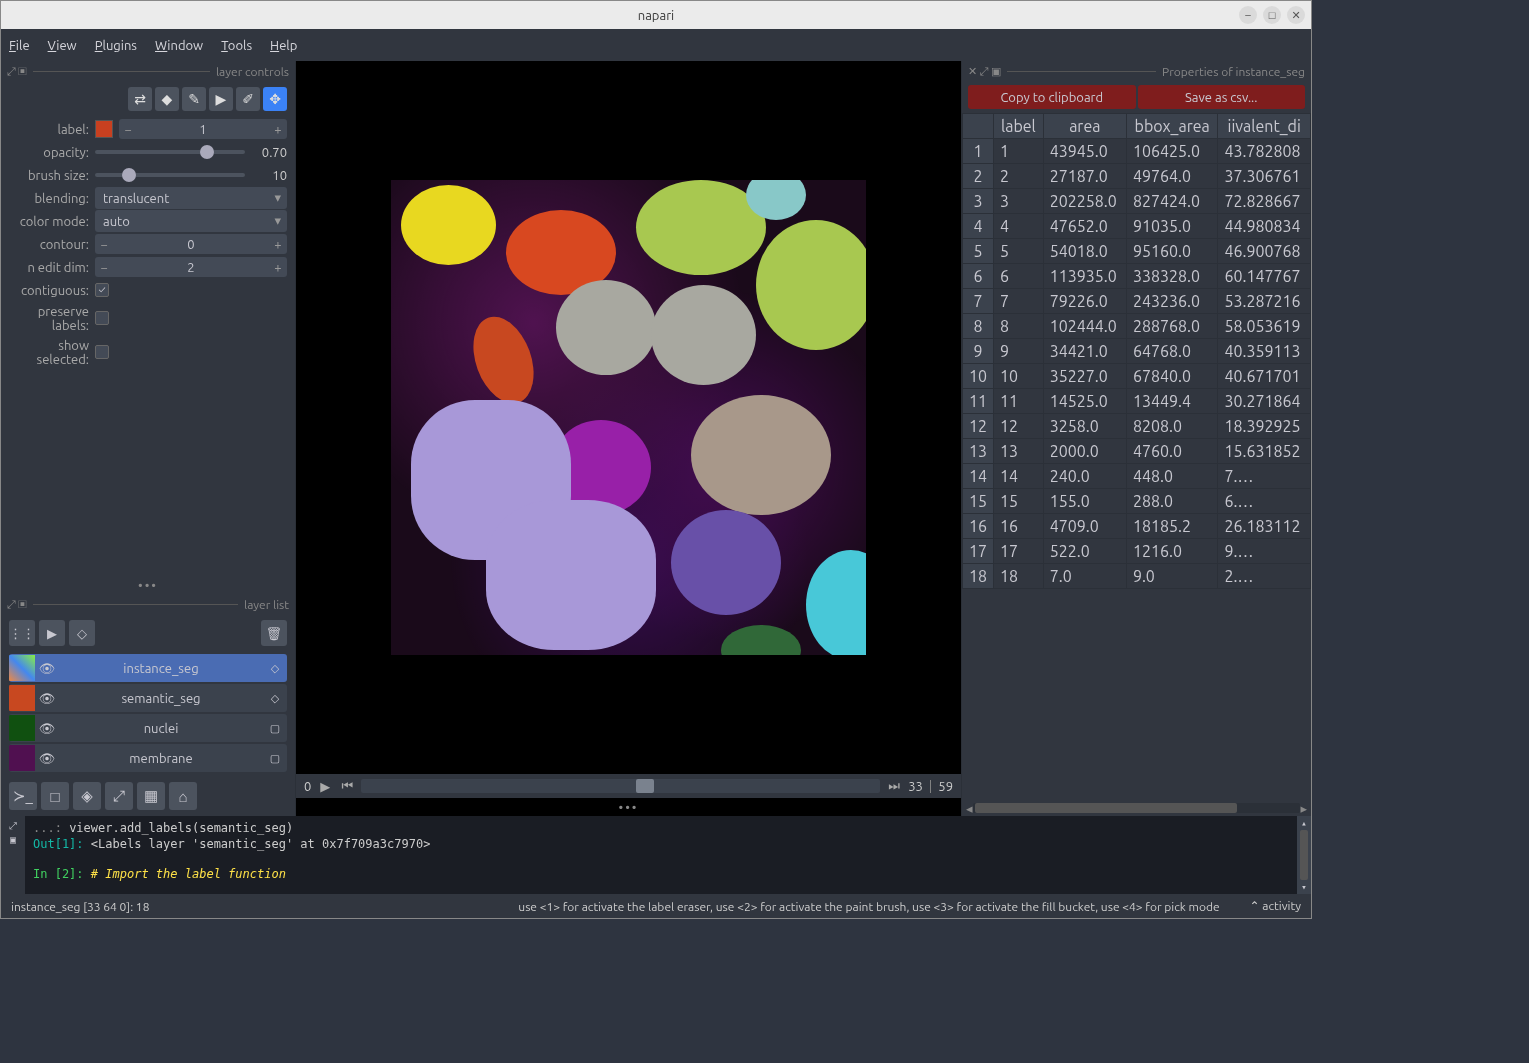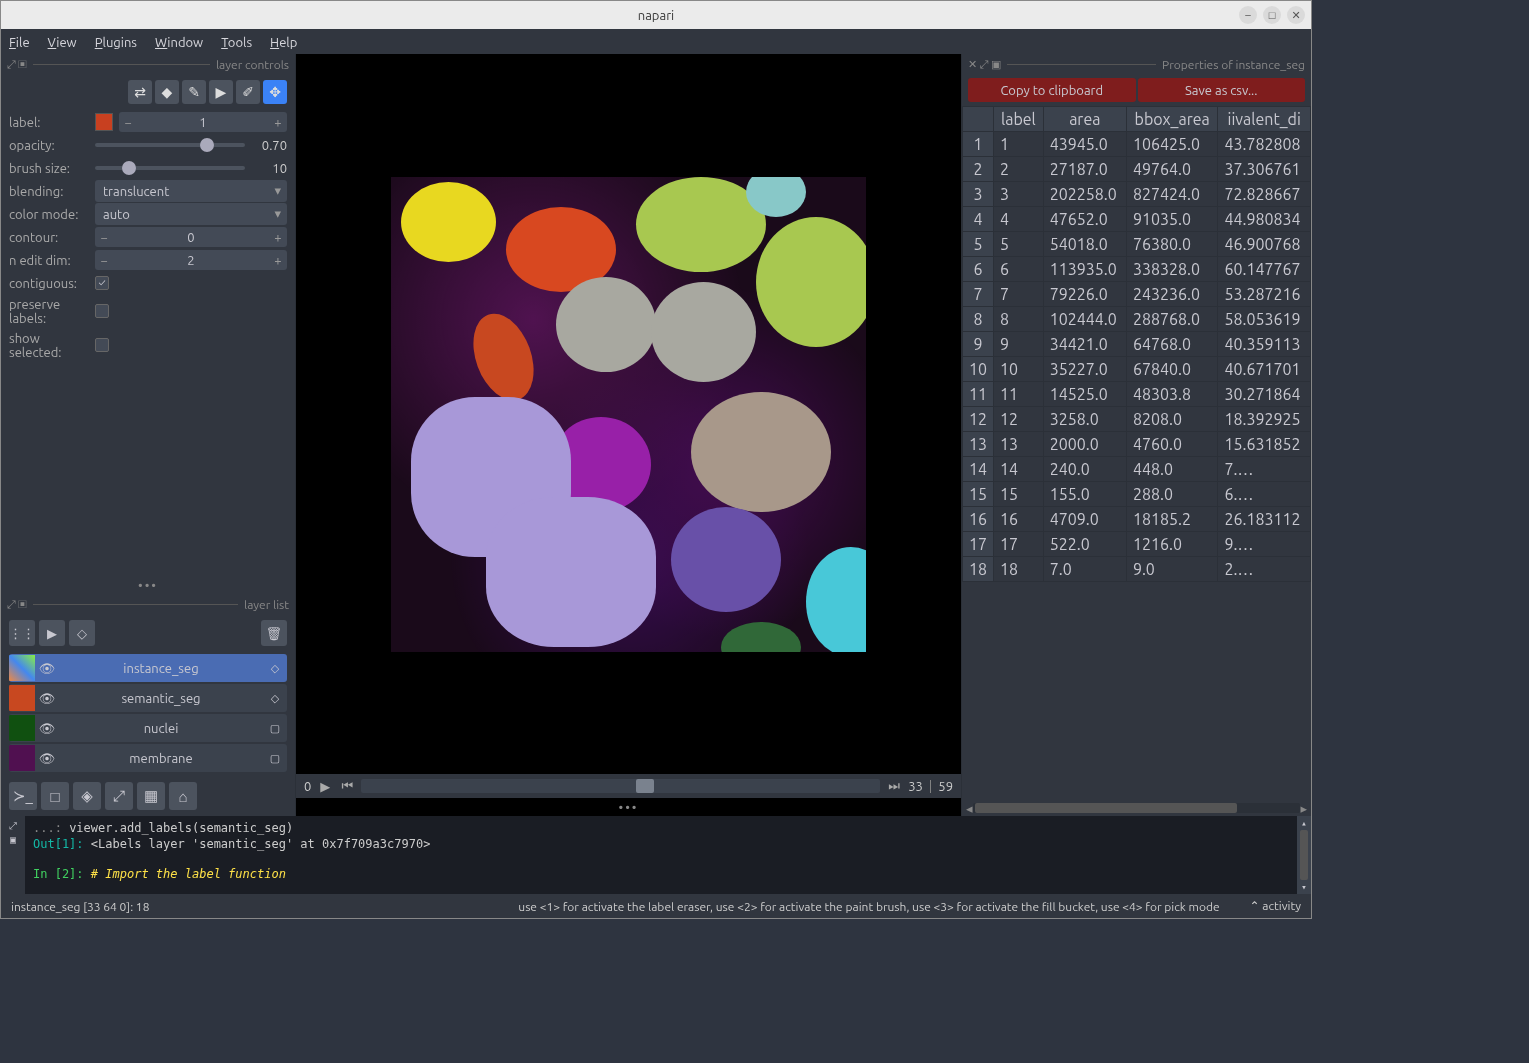--- a/index.html
+++ b/index.html
@@ -1,36 +1,36 @@
 <!DOCTYPE html>
 <html><head>
 <meta charset="utf-8">
 <style>
 * { box-sizing: border-box; margin: 0; padding: 0; }
 body { font-family: "Ubuntu", sans-serif; font-size: 13px; color: #c8c8d0; background: #2e3440; user-select: none; }
 .window { width: 1312px; height: 919px; display: flex; flex-direction: column; border: 1px solid #888; background: #ebebeb; }
 .titlebar { height: 28px; background: #ebebeb; display: flex; align-items: center; justify-content: center; position: relative; color: #3a3a3a; font-size: 13px; }
 .titlebar-controls { position: absolute; right: 6px; display: flex; gap: 6px; }
 .titlebar-btn { width: 18px; height: 18px; border-radius: 50%; background: #dadada; display: flex; align-items: center; justify-content: center; font-size: 11px; color: #555; cursor: pointer; }
-.menubar { height: 25px; background: #31363f; display: flex; align-items: center; padding: 0 8px; gap: 18px; color: #d6d6dc; }
+.menubar { height: 32px; background: #31363f; display: flex; align-items: center; padding: 0 8px; gap: 18px; color: #d6d6dc; }
 .menubar span { cursor: pointer; }
 .menubar u { text-decoration: underline; }
 .body { flex: 1; display: flex; background: #31363f; min-height: 0; }
 .left-panel { width: 295px; display: flex; flex-direction: column; background: #31363f; border-right: 1px solid #2b3038; }
 .right-panel { width: 350px; display: flex; flex-direction: column; background: #31363f; border-left: 1px solid #2b3038; }
 .center-panel { flex: 1; display: flex; flex-direction: column; background: #000; position: relative; min-width: 0; }
 .panel-header { display: flex; align-items: center; height: 20px; padding: 0 6px; color: #888; font-size: 12px; }
 .panel-header .title { margin-left: auto; }
 .panel-header .dash { flex: 1; border-top: 1px solid #555; margin: 0 6px; }
 .dock-icons { display: flex; gap: 4px; font-size: 11px; }
 .toolbar-row { display: flex; justify-content: flex-end; gap: 3px; padding: 6px 8px; }
 .tool-btn { width: 24px; height: 24px; background: #4c535e; border-radius: 3px; display: flex; align-items: center; justify-content: center; cursor: pointer; color: #ddd; font-size: 14px; }
 .tool-btn.active { background: #3b82f6; }
 .ctrl-row { display: flex; align-items: center; padding: 2px 8px; height: 23px; gap: 6px; }
-.ctrl-label { width: 80px; color: #aaa; }
+.ctrl-label { width: 80px; color: #aaa; text-align: right; }
 .color-swatch { width: 18px; height: 18px; background: #c84020; border: 1px solid #555; }
 .spin { flex: 1; display: flex; align-items: center; background: #434a56; border-radius: 3px; height: 20px; }
 .spin-btn { width: 18px; text-align: center; color: #999; cursor: pointer; }
 .spin-val { flex: 1; text-align: center; }
 .slider { flex: 1; height: 20px; position: relative; display: flex; align-items: center; }
 .slider-track { flex: 1; height: 4px; background: #4c535e; border-radius: 2px; position: relative; }
 .slider-thumb { position: absolute; width: 14px; height: 14px; background: #aab; border-radius: 50%; top: -5px; }
 .slider-val { width: 36px; text-align: right; color: #ccc; }
 .select { flex: 1; background: #434a56; height: 22px; border-radius: 3px; display: flex; align-items: center; padding: 0 8px; position: relative; }
 .select::after { content: "▾"; position: absolute; right: 6px; color: #999; }
@@ -327,21 +327,21 @@
                 <td class="rownum">4</td>
                 <td>4</td>
                 <td>47652.0</td>
                 <td>91035.0</td>
                 <td>44.980834</td>
               </tr>
               <tr>
                 <td class="rownum">5</td>
                 <td>5</td>
                 <td>54018.0</td>
-                <td>76380.0</td>
+                <td>95160.0</td>
                 <td>46.900768</td>
               </tr>
               <tr>
                 <td class="rownum">6</td>
                 <td>6</td>
                 <td>113935.0</td>
                 <td>338328.0</td>
                 <td>60.147767</td>
               </tr>
               <tr>
@@ -369,21 +369,21 @@
                 <td class="rownum">10</td>
                 <td>10</td>
                 <td>35227.0</td>
                 <td>67840.0</td>
                 <td>40.671701</td>
               </tr>
               <tr>
                 <td class="rownum">11</td>
                 <td>11</td>
                 <td>14525.0</td>
-                <td>48303.8</td>
+                <td>13449.4</td>
                 <td>30.271864</td>
               </tr>
               <tr>
                 <td class="rownum">12</td>
                 <td>12</td>
                 <td>3258.0</td>
                 <td>8208.0</td>
                 <td>18.392925</td>
               </tr>
               <tr>

